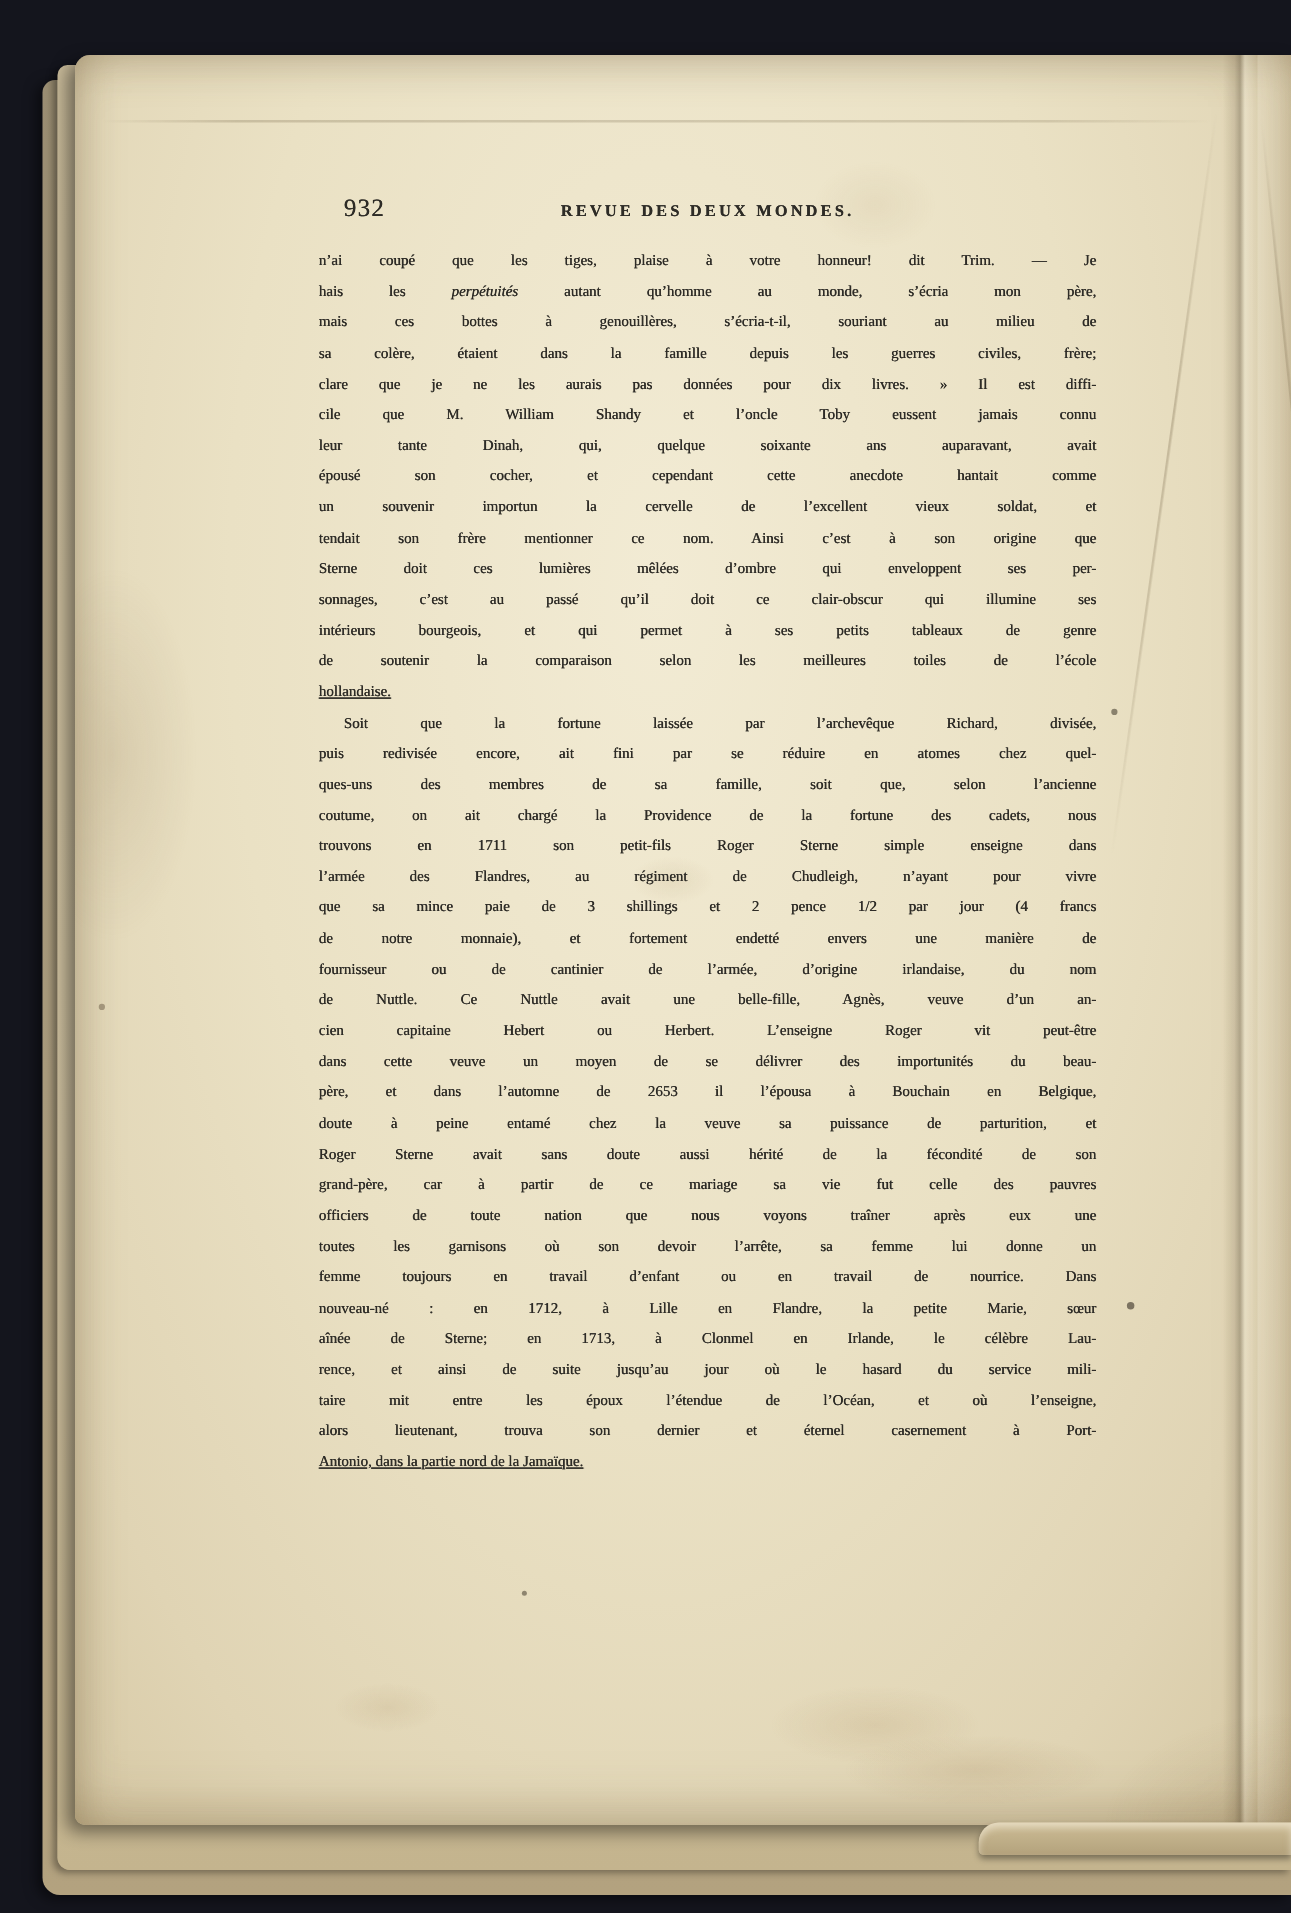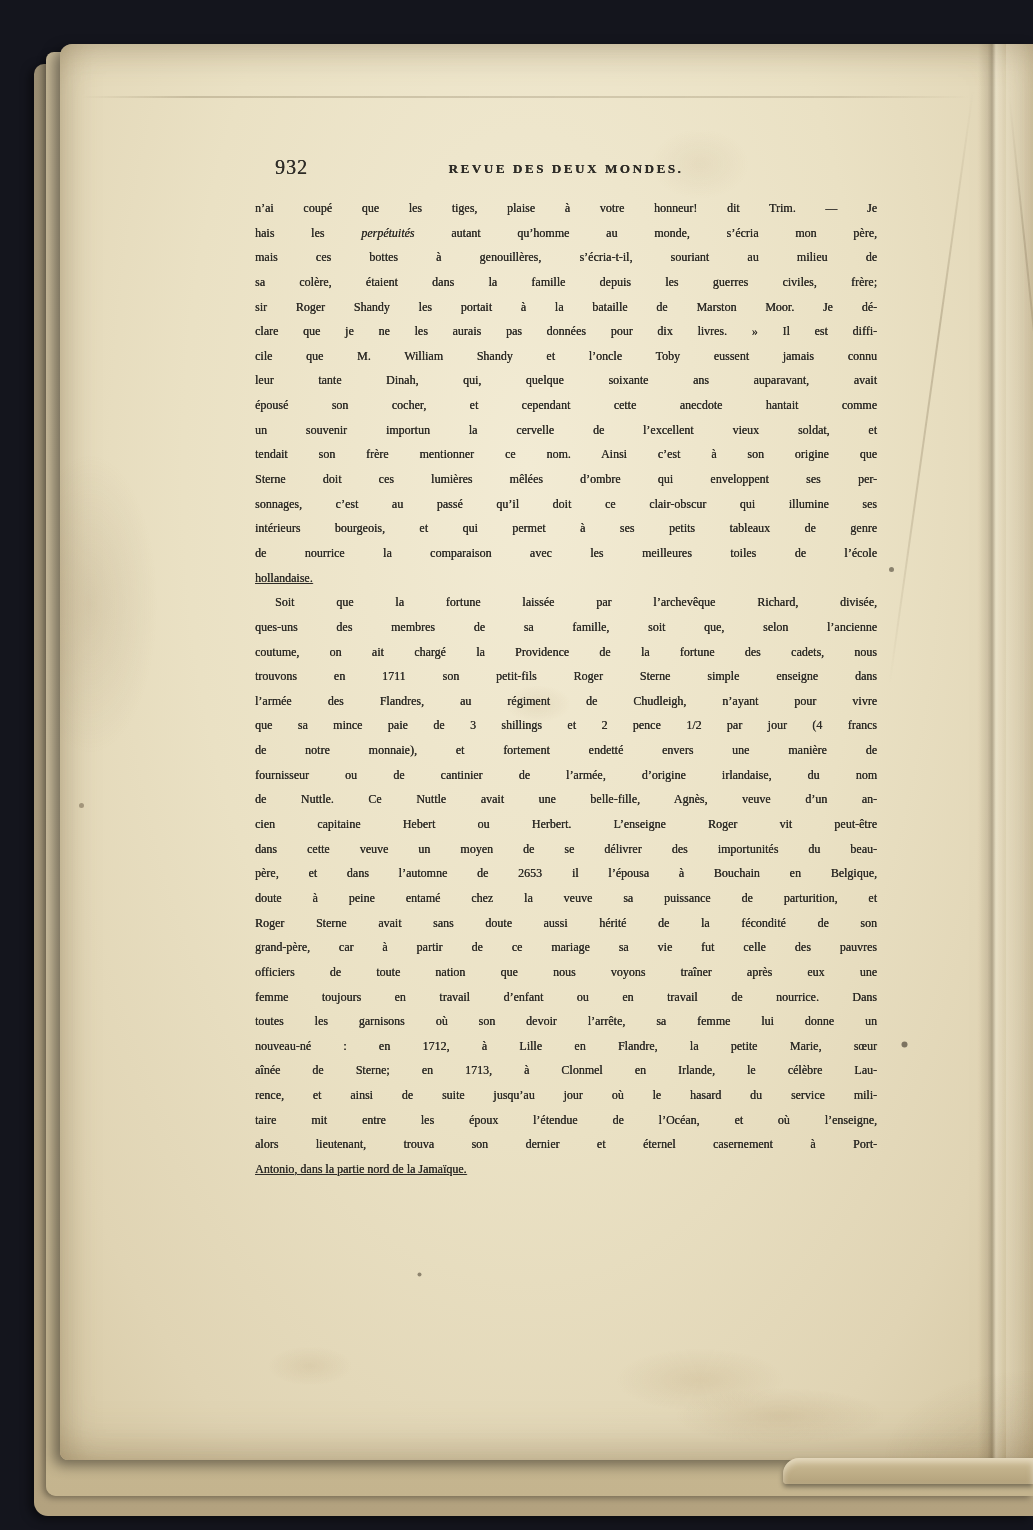--- a/index.html
+++ b/index.html
@@ -143,52 +143,52 @@
       <span class="pagenum">932</span>
       <span class="title">REVUE DES DEUX MONDES.</span>
     </div>
 
     <div class="text-block">
         <div>
           <div class="line">n’ai coupé que les tiges, plaise à votre honneur! dit Trim. — Je</div>
           <div class="line">hais les <i>perpétuités</i> autant qu’homme au monde, s’écria mon père,</div>
           <div class="line">mais ces bottes à genouillères, s’écria-t-il, souriant au milieu de</div>
           <div class="line">sa colère, étaient dans la famille depuis les guerres civiles, frère;</div>
-          <div class="line">sir Roger Shandy les portait à la bataille de Marston Moor. Je dé-</div>
           <div class="line">clare que je ne les aurais pas données pour dix livres. » Il est diffi-</div>
           <div class="line">cile que M. William Shandy et l’oncle Toby eussent jamais connu</div>
           <div class="line">leur tante Dinah, qui, quelque soixante ans auparavant, avait</div>
           <div class="line">épousé son cocher, et cependant cette anecdote hantait comme</div>
           <div class="line">un souvenir importun la cervelle de l’excellent vieux soldat, et</div>
           <div class="line">tendait son frère mentionner ce nom. Ainsi c’est à son origine que</div>
           <div class="line">Sterne doit ces lumières mêlées d’ombre qui enveloppent ses per-</div>
           <div class="line">sonnages, c’est au passé qu’il doit ce clair-obscur qui illumine ses</div>
           <div class="line">intérieurs bourgeois, et qui permet à ses petits tableaux de genre</div>
-          <div class="line">de nourrice la comparaison avec les meilleures toiles de l’école</div>
+          <div class="line">de soutenir la comparaison selon les meilleures toiles de l’école</div>
           <div class="line last">hollandaise.</div>
         </div>
         <div>
           <div class="line indent">Soit que la fortune laissée par l’archevêque Richard, divisée,</div>
+          <div class="line">puis redivisée encore, ait fini par se réduire en atomes chez quel-</div>
           <div class="line">ques-uns des membres de sa famille, soit que, selon l’ancienne</div>
           <div class="line">coutume, on ait chargé la Providence de la fortune des cadets, nous</div>
           <div class="line">trouvons en 1711 son petit-fils Roger Sterne simple enseigne dans</div>
           <div class="line">l’armée des Flandres, au régiment de Chudleigh, n’ayant pour vivre</div>
           <div class="line">que sa mince paie de 3 shillings et 2 pence 1/2 par jour (4 francs</div>
           <div class="line">de notre monnaie), et fortement endetté envers une manière de</div>
           <div class="line">fournisseur ou de cantinier de l’armée, d’origine irlandaise, du nom</div>
           <div class="line">de Nuttle. Ce Nuttle avait une belle-fille, Agnès, veuve d’un an-</div>
           <div class="line">cien capitaine Hebert ou Herbert. L’enseigne Roger vit peut-être</div>
           <div class="line">dans cette veuve un moyen de se délivrer des importunités du beau-</div>
           <div class="line">père, et dans l’automne de 2653 il l’épousa à Bouchain en Belgique,</div>
           <div class="line">doute à peine entamé chez la veuve sa puissance de parturition, et</div>
           <div class="line">Roger Sterne avait sans doute aussi hérité de la fécondité de son</div>
           <div class="line">grand-père, car à partir de ce mariage sa vie fut celle des pauvres</div>
           <div class="line">officiers de toute nation que nous voyons traîner après eux une</div>
+          <div class="line">toutes les garnisons où son devoir l’arrête, sa femme lui donne un</div>
           <div class="line">femme toujours en travail d’enfant ou en travail de nourrice. Dans</div>
-          <div class="line">toutes les garnisons où son devoir l’arrête, sa femme lui donne un</div>
           <div class="line">nouveau-né : en 1712, à Lille en Flandre, la petite Marie, sœur</div>
           <div class="line">aînée de Sterne; en 1713, à Clonmel en Irlande, le célèbre Lau-</div>
           <div class="line">rence, et ainsi de suite jusqu’au jour où le hasard du service mili-</div>
           <div class="line">taire mit entre les époux l’étendue de l’Océan, et où l’enseigne,</div>
           <div class="line">alors lieutenant, trouva son dernier et éternel casernement à Port-</div>
           <div class="line last">Antonio, dans la partie nord de la Jamaïque.</div>
         </div>
       </div>
   </div>
 </div>

